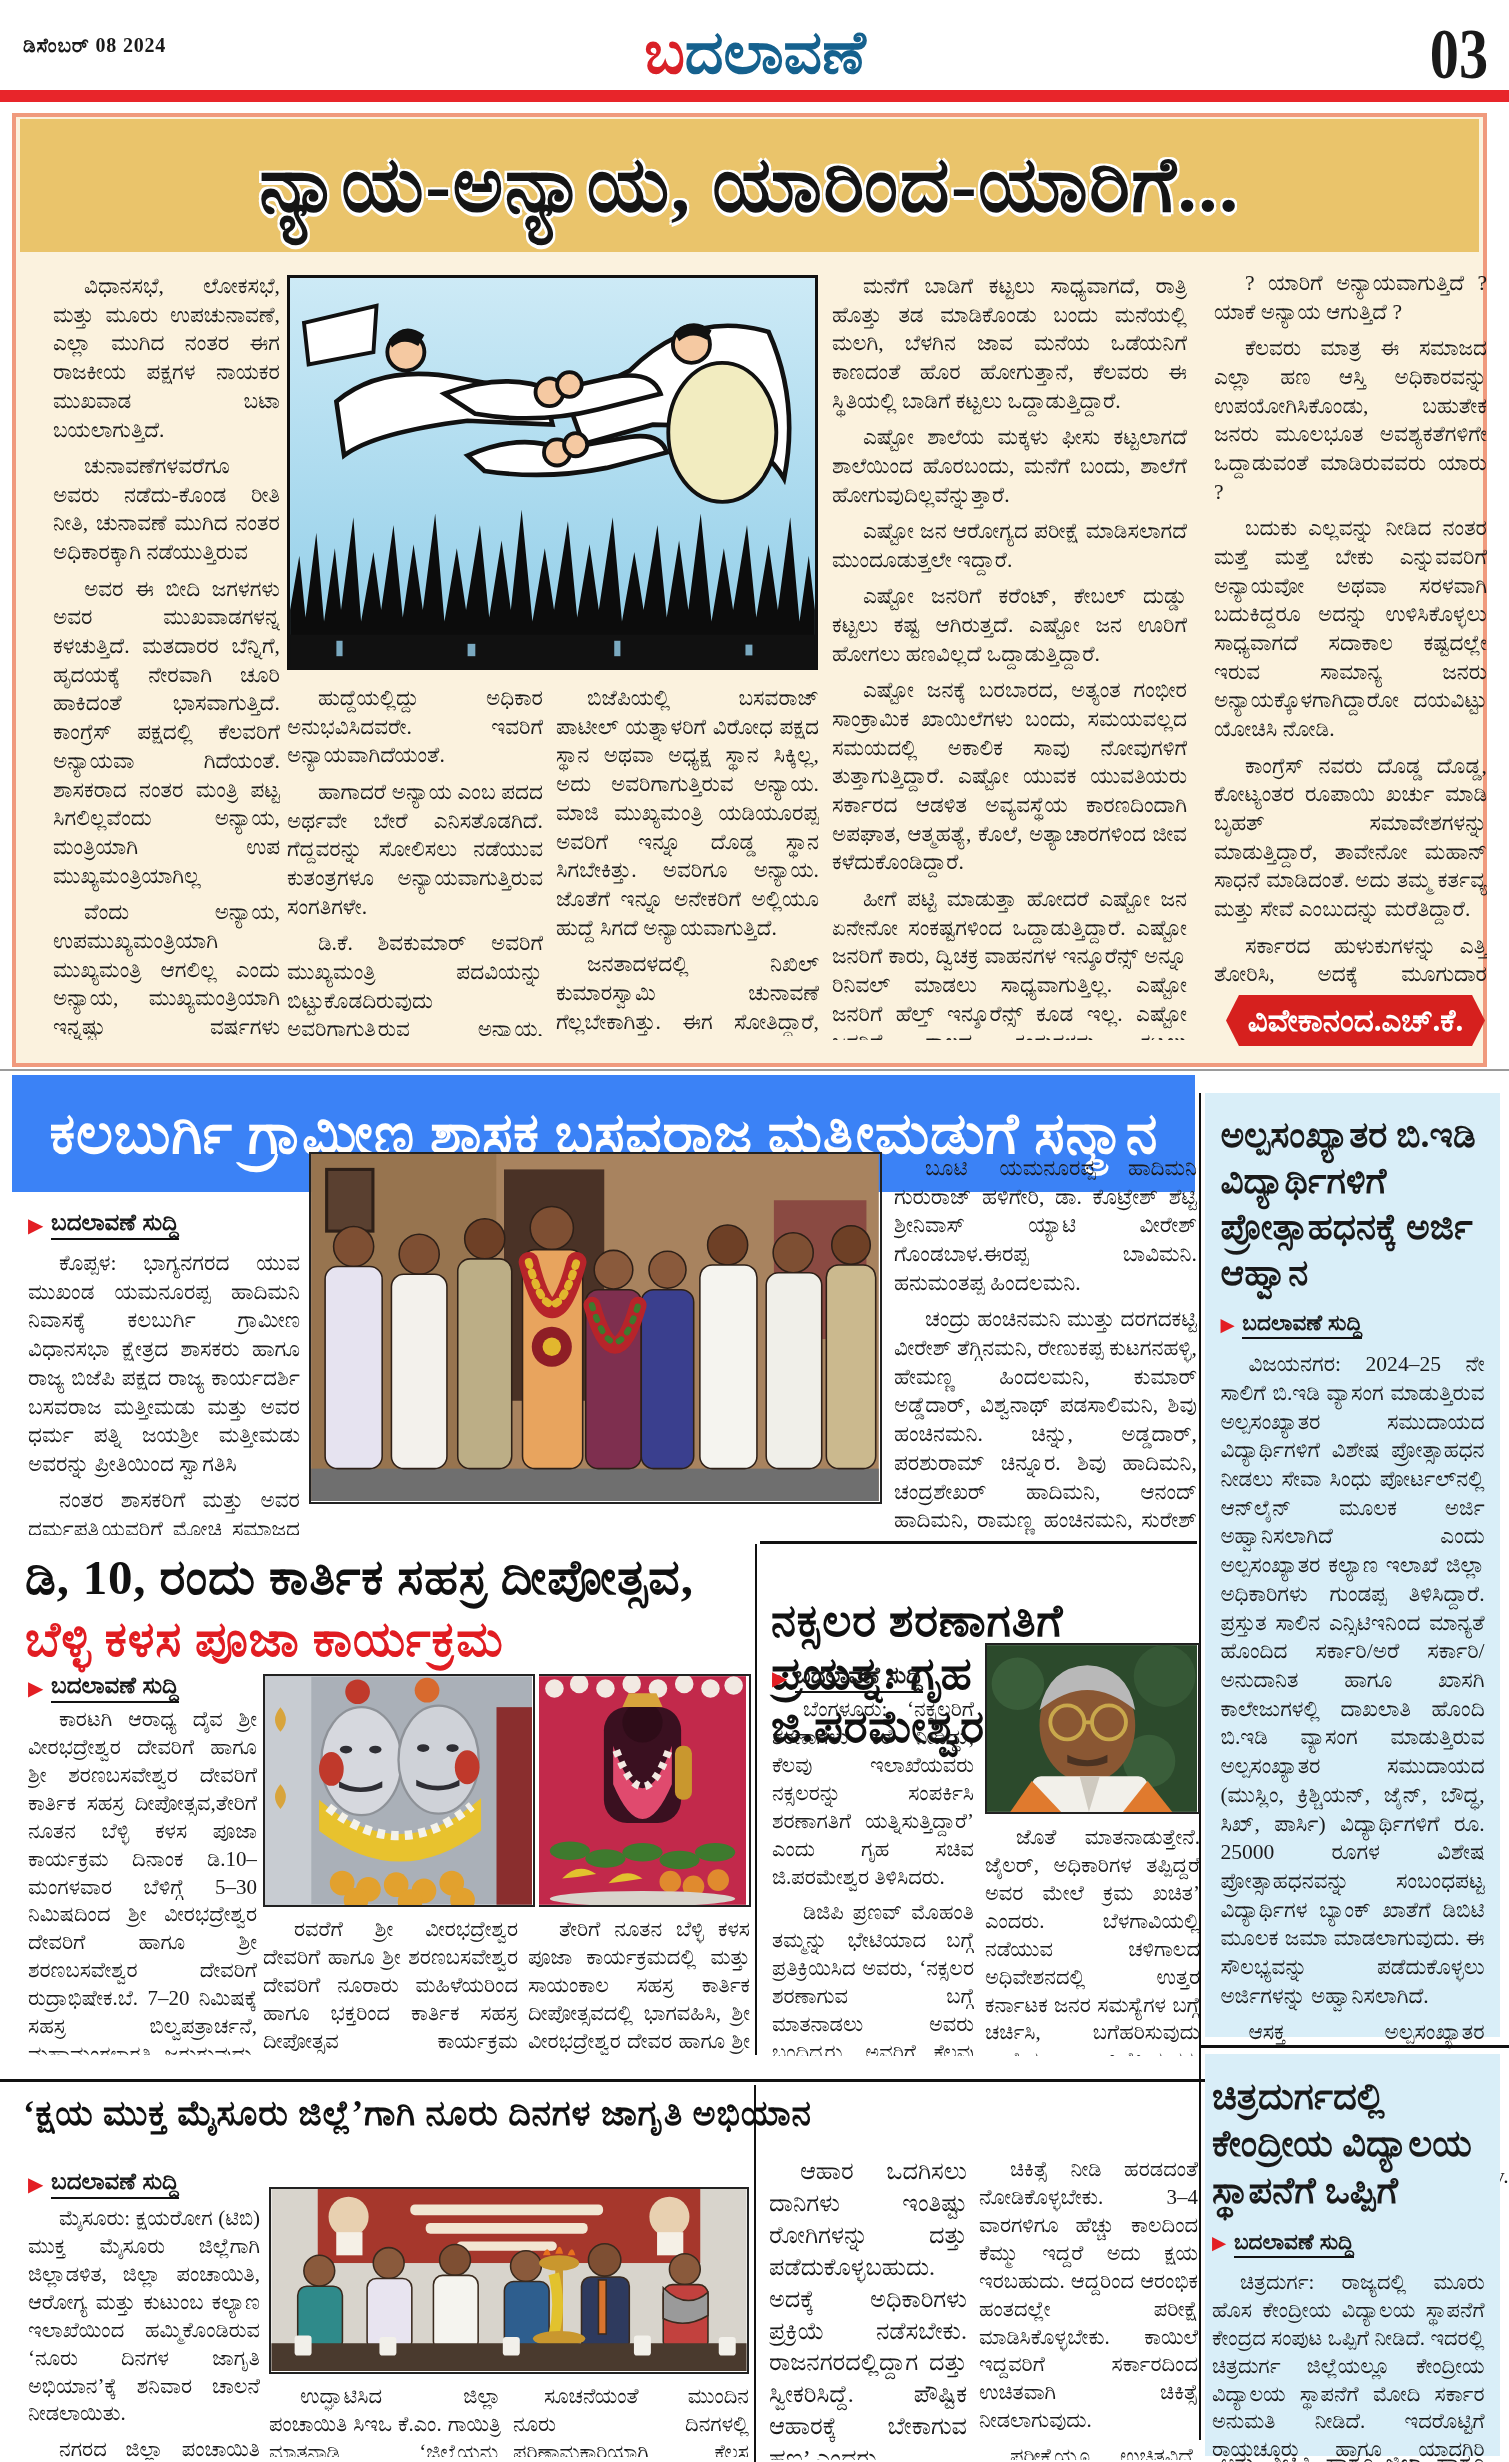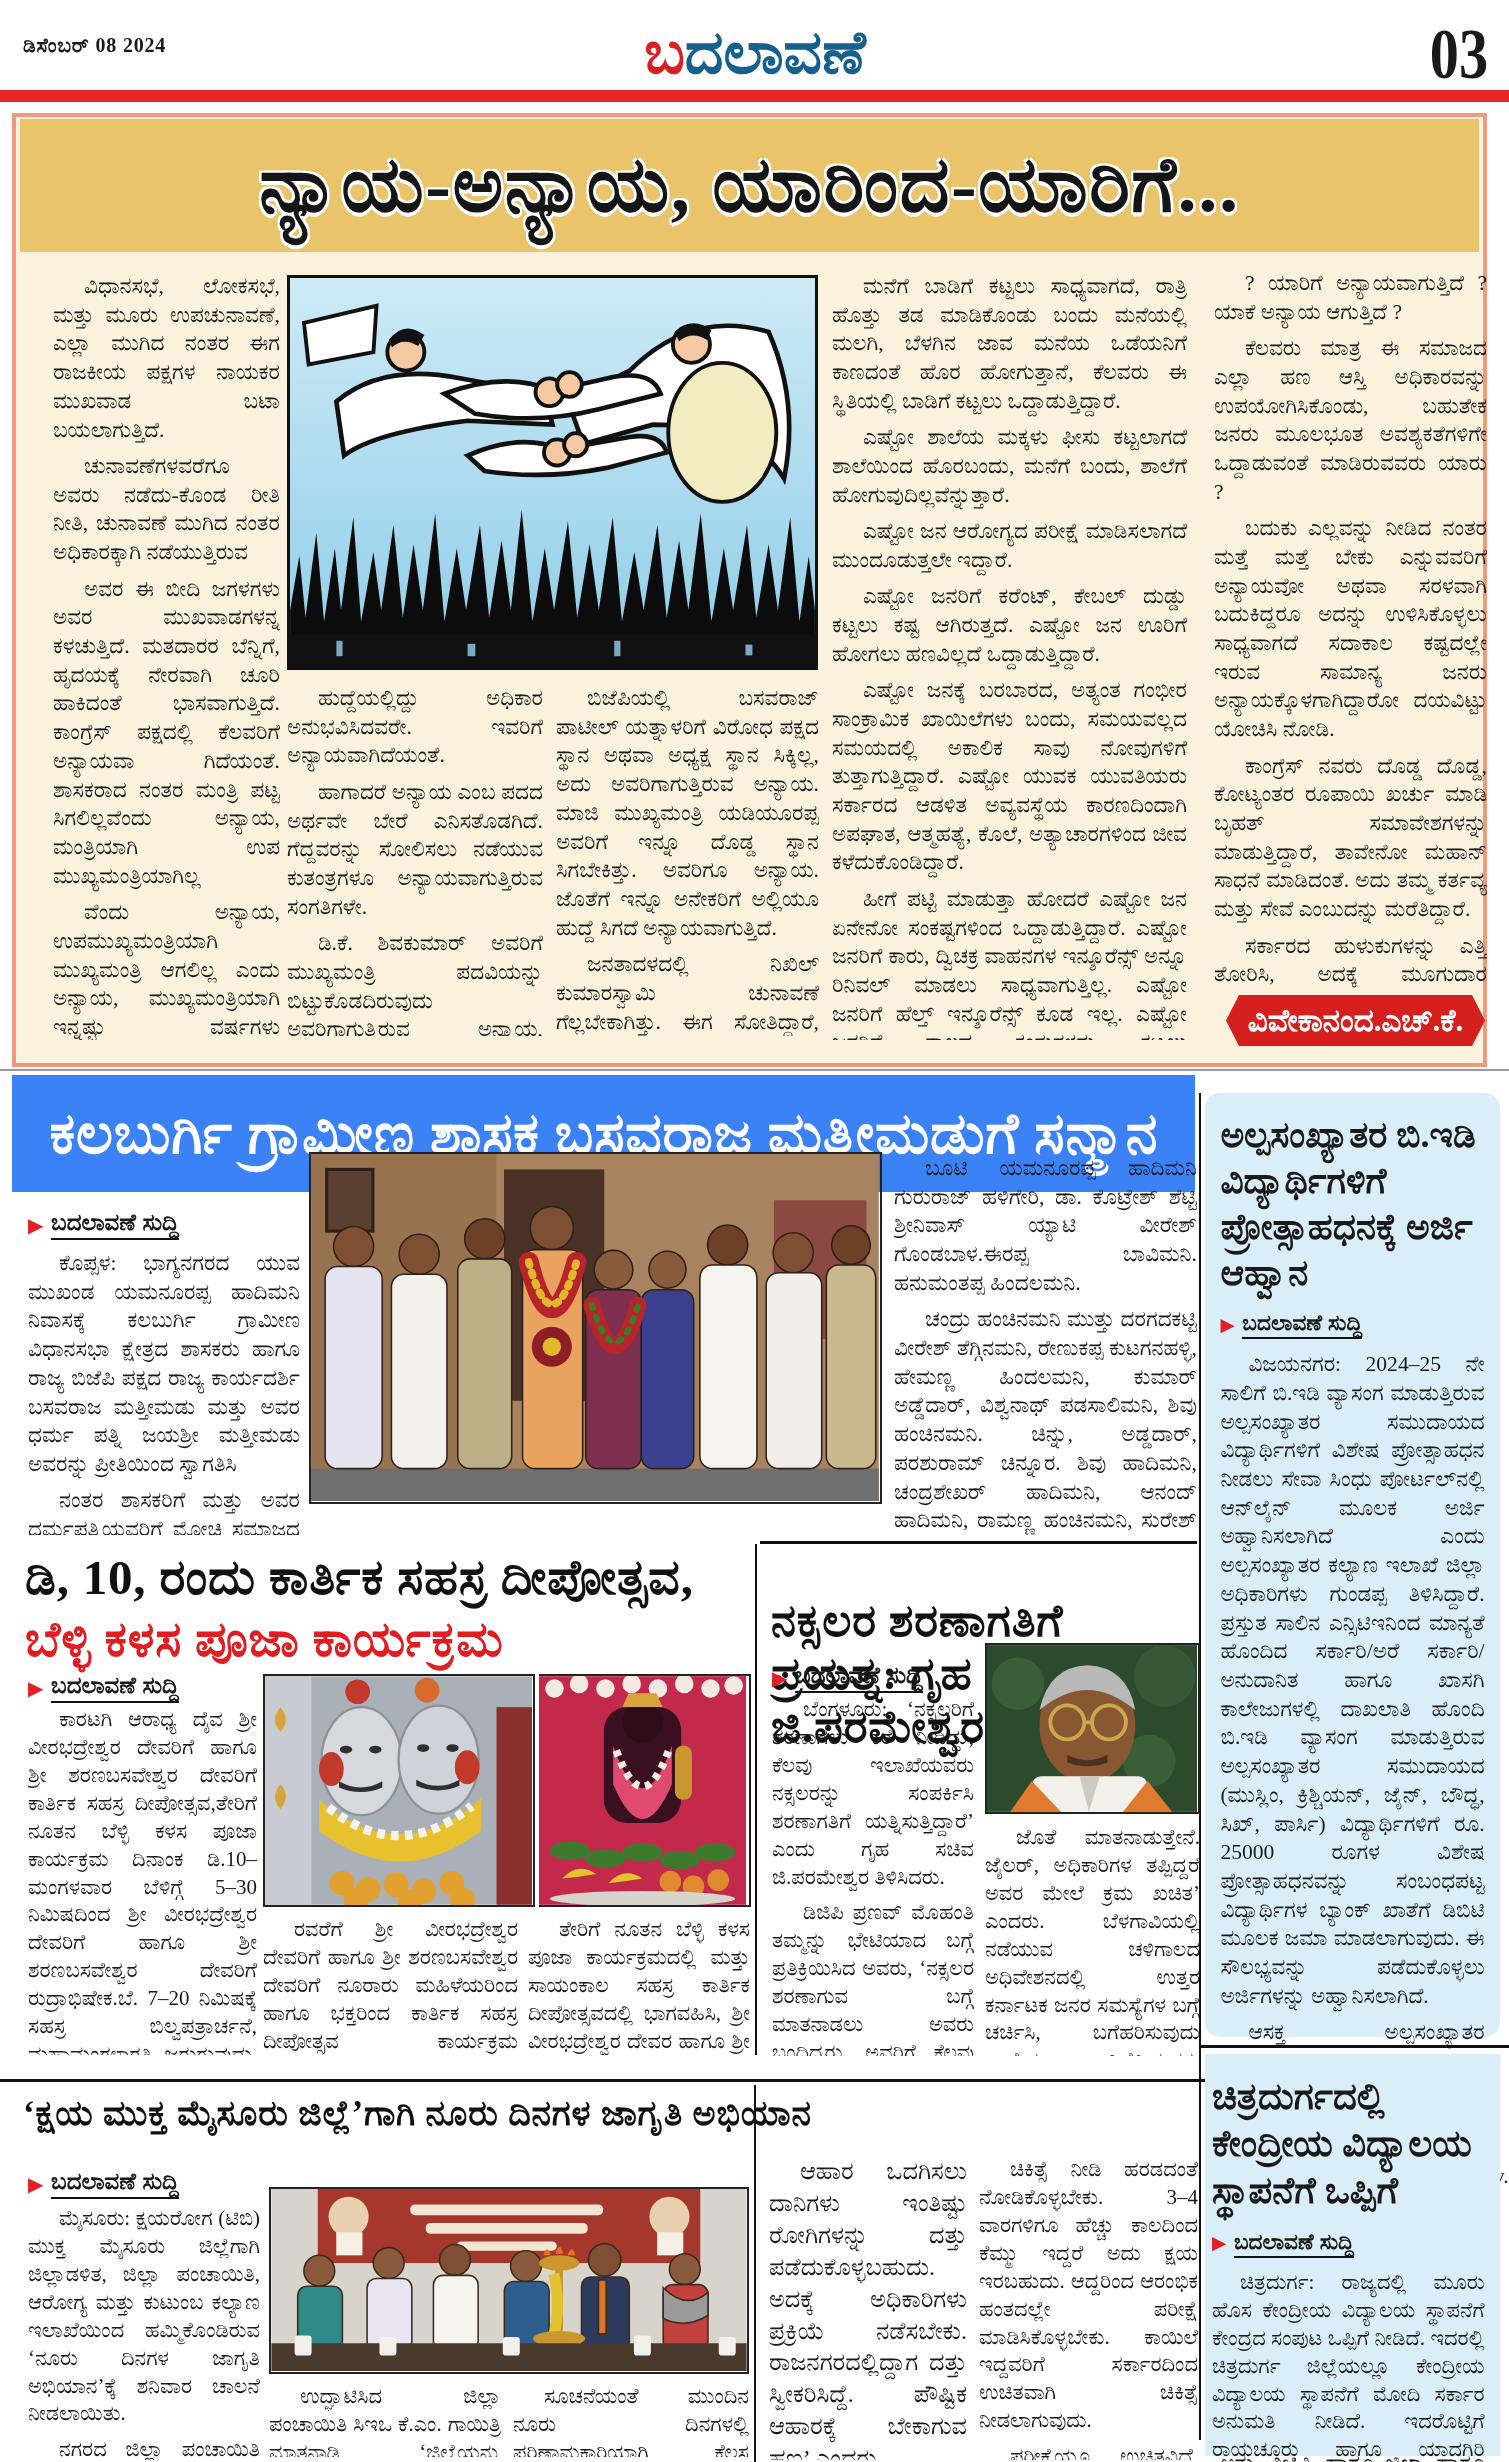--- a/index.html
+++ b/index.html
@@ -188,21 +188,21 @@
       <circle cx="312" cy="250" r="26" fill="#8e1e26"></circle>
         <circle cx="312" cy="250" r="12" fill="#e2b72e"></circle>
     </svg>
   </div>
 
   <div class="col" style="left:894px;top:1154px;width:303px;height:386px;">
       <p>ಬೂಟಿ ಯಮನೂರಪ್ಪ ಹಾದಿಮನಿ ಗುರುರಾಜ್ ಹಳಿಗೇರಿ, ಡಾ. ಕೊಟ್ರೇಶ್ ಶೆಟ್ಟಿ  ಶ್ರೀನಿವಾಸ್ ಯ್ಯಾಟಿ ವೀರೇಶ್ ಗೊಂಡಬಾಳ.ಈರಪ್ಪ ಬಾವಿಮನಿ. ಹನುಮಂತಪ್ಪ ಹಿಂದಲಮನಿ.</p>
       <p>ಚಂದ್ರು ಹಂಚಿನಮನಿ ಮುತ್ತು ದರಗದಕಟ್ಟಿ ವೀರೇಶ್ ತೆಗ್ಗಿನಮನಿ, ರೇಣುಕಪ್ಪ ಕುಟಗನಹಳ್ಳಿ, ಹೇಮಣ್ಣ ಹಿಂದಲಮನಿ, ಕುಮಾರ್ ಅಡ್ಡೆದಾರ್, ವಿಶ್ವನಾಥ್ ಪಡಸಾಲಿಮನಿ, ಶಿವು ಹಂಚಿನಮನಿ. ಚಿನ್ನು, ಅಡ್ಡದಾರ್, ಪರಶುರಾಮ್ ಚಿನ್ನೂರ. ಶಿವು ಹಾದಿಮನಿ, ಚಂದ್ರಶೇಖರ್ ಹಾದಿಮನಿ, ಆನಂದ್ ಹಾದಿಮನಿ, ರಾಮಣ್ಣ ಹಂಚಿನಮನಿ, ಸುರೇಶ್ ದರಗದಕಟ್ಟಿ, ಶಿವು ದರಗದಕಟ್ಟಿ ರಾಮಪ್ಪ ತೆಗ್ಗಿನಮನಿ ಪ್ರವೀಣ್ ಮುಂಡರಗಿ ಚಿದಾನಂದ ಹಾದಿಮನಿ ಪ್ರತಾಪ ಹಾದಿಮನಿ ಅಣ್ಣಪ್ಪ ದೇವರಮನಿ ಪುರುಷೋತ್ತಮ್ ಹಾದಿಮನಿ ಮಹೇಶ್ ಕುಕನೂರ್ ಭಾಗ್ಯನಗರದ ಮೋಚಿ ಸಮಾಜದ ಎಲ್ಲ ಗುರು ಹಿರಿಯರು ಹಾಗೂ ಯುವಕರು ಉಪಸ್ಥಿತರಿದ್ದರು.</p>
     </div>
 
-  <div class="bluebox" style="left:1205px;top:1093px;width:295px;height:944px;border-radius:15px;">
+  <div class="bluebox" style="left:1205px;top:1093px;width:295px;height:944px;">
     <div class="bh">ಅಲ್ಪಸಂಖ್ಯಾತರ ಬಿ.ಇಡಿ ವಿದ್ಯಾರ್ಥಿಗಳಿಗೆ ಪ್ರೋತ್ಸಾಹಧನಕ್ಕೆ ಅರ್ಜಿ ಆಹ್ವಾನ</div>
     <div class="bb-byline">
       <span class="tri">▶</span>
       <span class="bt">ಬದಲಾವಣೆ ಸುದ್ದಿ</span>
     </div>
     <div class="col-inline">
         <p>ವಿಜಯನಗರ: 2024–25 ನೇ ಸಾಲಿಗೆ ಬಿ.ಇಡಿ ವ್ಯಾಸಂಗ ಮಾಡುತ್ತಿರುವ ಅಲ್ಪಸಂಖ್ಯಾತರ ಸಮುದಾಯದ ವಿದ್ಯಾರ್ಥಿಗಳಿಗೆ ವಿಶೇಷ ಪ್ರೋತ್ಸಾಹಧನ ನೀಡಲು ಸೇವಾ ಸಿಂಧು ಪೋರ್ಟಲ್‌ನಲ್ಲಿ ಆನ್‌ಲೈನ್ ಮೂಲಕ ಅರ್ಜಿ ಅಹ್ವಾನಿಸಲಾಗಿದೆ ಎಂದು ಅಲ್ಪಸಂಖ್ಯಾತರ ಕಲ್ಯಾಣ ಇಲಾಖೆ ಜಿಲ್ಲಾ ಅಧಿಕಾರಿಗಳು ಗುಂಡಪ್ಪ ತಿಳಿಸಿದ್ದಾರೆ. ಪ್ರಸ್ತುತ ಸಾಲಿನ ಎನ್ಸಿಟಿಇನಿಂದ ಮಾನ್ಯತೆ ಹೊಂದಿದ ಸರ್ಕಾರಿ/ಅರೆ ಸರ್ಕಾರಿ/ಅನುದಾನಿತ ಹಾಗೂ ಖಾಸಗಿ ಕಾಲೇಜುಗಳಲ್ಲಿ ದಾಖಲಾತಿ ಹೊಂದಿ ಬಿ.ಇಡಿ ವ್ಯಾಸಂಗ ಮಾಡುತ್ತಿರುವ ಅಲ್ಪಸಂಖ್ಯಾತರ ಸಮುದಾಯದ (ಮುಸ್ಲಿಂ, ಕ್ರಿಶ್ಚಿಯನ್, ಜೈನ್, ಬೌದ್ಧ, ಸಿಖ್, ಪಾರ್ಸಿ) ವಿದ್ಯಾರ್ಥಿಗಳಿಗೆ ರೂ. 25000 ರೂಗಳ ವಿಶೇಷ ಪ್ರೋತ್ಸಾಹಧನವನ್ನು ಸಂಬಂಧಪಟ್ಟ ವಿದ್ಯಾರ್ಥಿಗಳ ಬ್ಯಾಂಕ್ ಖಾತೆಗೆ ಡಿಬಿಟಿ ಮೂಲಕ ಜಮಾ ಮಾಡಲಾಗುವುದು. ಈ ಸೌಲಭ್ಯವನ್ನು ಪಡೆದುಕೊಳ್ಳಲು ಅರ್ಜಿಗಳನ್ನು ಅಹ್ವಾನಿಸಲಾಗಿದೆ.</p>
         <p>ಆಸಕ್ತ ಅಲ್ಪಸಂಖ್ಯಾತರ ಸಮುದಾಯದ ಬಿ.ಇಡಿ ವ್ಯಾಸಂಗ ಮಾಡುತ್ತಿರುವ ವಿದ್ಯಾರ್ಥಿಗಳು ಎಲ್ಲಾ ಇಲಾಖೆ ದಾಖಲೆಗಳ ಸಹಿತ ಸೇವಾಸಿಂಧು ಪೋರ್ಟಲ್ http://sevasindhu.karanataka.gov.in ಮುಖಾಂತರ ಆನ್ಲೈನ್ ಅರ್ಜಿಗಳನ್ನು ಸಲ್ಲಿಸಬಹುದು ಎಂದು ಪ್ರಕಟಣೆಯಲ್ಲಿ ತಿಳಿಸಿದ್ದಾರೆ. ವಿದ್ಯಾರ್ಥಿಗಳು ತಮ್ಮ ಬ್ಯಾಂಕ್ ಖಾತೆಯೊಂದಿಗೆ ಆಧಾರ್ ಸೀಡಿಂಗ್ ಹಾಗೂ NCPI Mapping ಆಗಿರುವುದನ್ನು ಖಚಿತಪಡಿಸಿಕೊಳ್ಳಬೇಕು. ಹೆಚ್ಚಿನ ಮಾಹಿತಿಗಾಗಿ http://dom.karanataka.gov.in ಅನ್ನು ವೀಕ್ಷಿಸಿ ಹಾಗೂ ಜಿಲ್ಲಾ ಹಾಗೂ ತಾಲೂಕು ಅಲ್ಪಸಂಖ್ಯಾತರ ಮಾಹಿತಿ ಕೇಂದ್ರಗಳಿಗೆ ಸಂಪರ್ಕಿಸಬಹುದಾಗಿದೆ. ಹೊಸಪೇಟೆ 8050435366, ಕೂಡ್ಲಿಗಿ ಮತ್ತು ಕೊಟ್ಟೂರು9060330060, ಹರಪನಹಳ್ಳಿ–8494927891, ಹೂವಿನಹಡಗಲಿ–7353696984, ಹಗರಿಬೊಮ್ಮನಹಳ್ಳಿ–9980237242 ಸಂಪರ್ಕಿಸಲು ಕೋರಲಾಗಿದೆ.</p>
       </div>
   </div>

